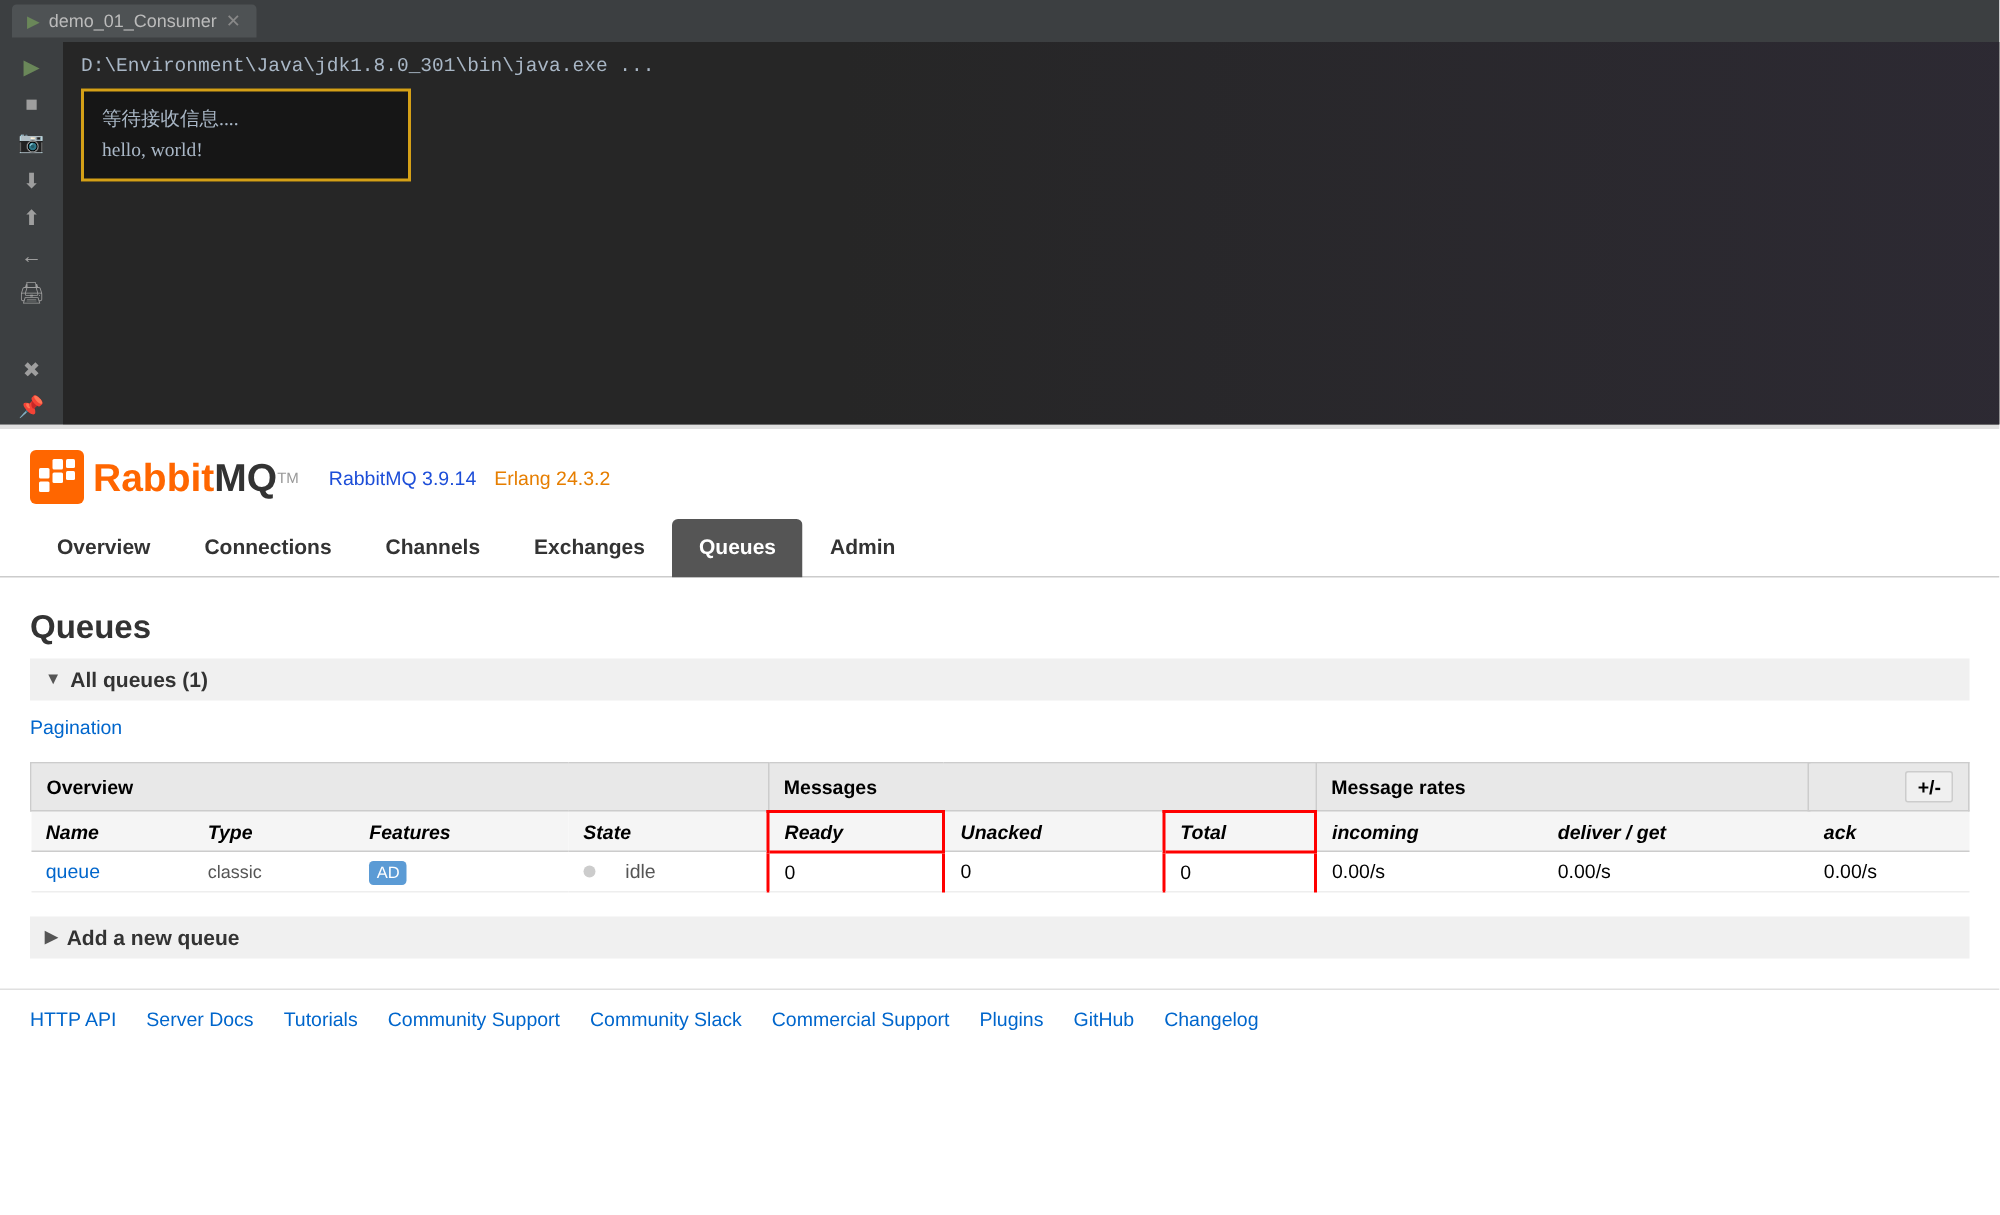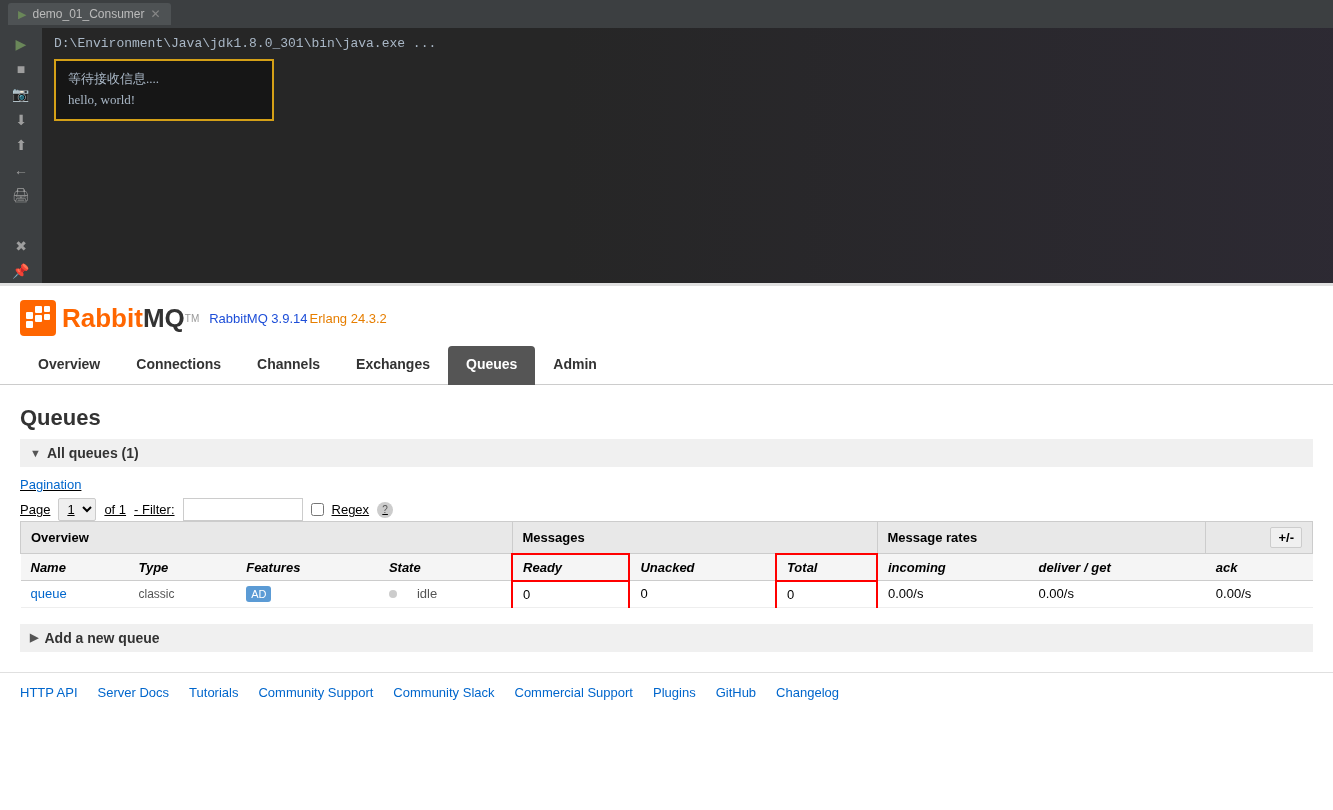--- a/index.html
+++ b/index.html
@@ -89,21 +89,21 @@
     .rmq-section {
       background: #fff;
       border-top: 3px solid #e0e0e0;
     }
 
     
     .rmq-header {
       padding: 14px 20px 0 20px;
       display: flex;
       align-items: center;
-      gap: 2px;
+      gap: 12px;
     }
     .rmq-logo {
       display: flex; align-items: center; gap: 6px;
     }
     .rmq-logo-icon {
       width: 36px; height: 36px;
       background: #f60;
       border-radius: 4px;
       display: flex; align-items: center; justify-content: center;
       color: white; font-size: 20px; font-weight: bold;
@@ -145,21 +145,21 @@
     .section-header {
       display: flex; align-items: center; gap: 6px;
       font-size: 14px; font-weight: bold; color: #333;
       background: #f0f0f0; padding: 6px 10px;
       margin-bottom: 10px;
       cursor: pointer;
     }
     .section-header .arrow { color: #555; font-size: 11px; }
 
     
-    .pagination-section { margin-bottom: 0; text-decoration: underline; }
+    .pagination-section { margin-bottom: 16px; }
     .pagination-label {
       color: #0066cc; font-size: 13px; margin-bottom: 6px; cursor: pointer;
     }
     .pagination-controls {
       display: flex; align-items: center; gap: 8px; font-size: 13px;
     }
     .pagination-controls select {
       font-size: 13px; padding: 2px 4px; border: 1px solid #ccc; border-radius: 2px;
     }
     .pagination-controls input[type=text] {
@@ -320,32 +320,20 @@
   <div class="rmq-content">
     <div class="page-title">Queues</div>
 
     <div class="section-header">
       <span class="arrow">▼</span>
       <span>All queues (1)</span>
     </div>
 
     <div class="pagination-section">
       <div class="pagination-label">Pagination</div>
-      <div class="pagination-controls">
-        <span>Page</span>
-        <select>
-          <option>1</option>
-        </select>
-        <span>of 1</span>
-        <span>- Filter:</span>
-        <input type="text" style="width: 120px;">
-        <input type="checkbox" style="">
-        <span>Regex</span>
-        <span style="background:#ccc;color:#555;border-radius:50%;width:16px;height:16px;display:inline-flex;align-items:center;justify-content:center;font-size:10px;cursor:pointer;">?</span>
-      </div>
     </div>
 
     <table class="queue-table">
       <thead>
         <tr>
           <th colspan="4" class="col-header-group">Overview</th>
           <th colspan="3" class="col-header-group">Messages</th>
           <th colspan="3" class="col-header-group">Message rates</th>
           <th class="col-header-group" style="text-align:right;">
             <span class="plus-minus-btn">+/-</span>

